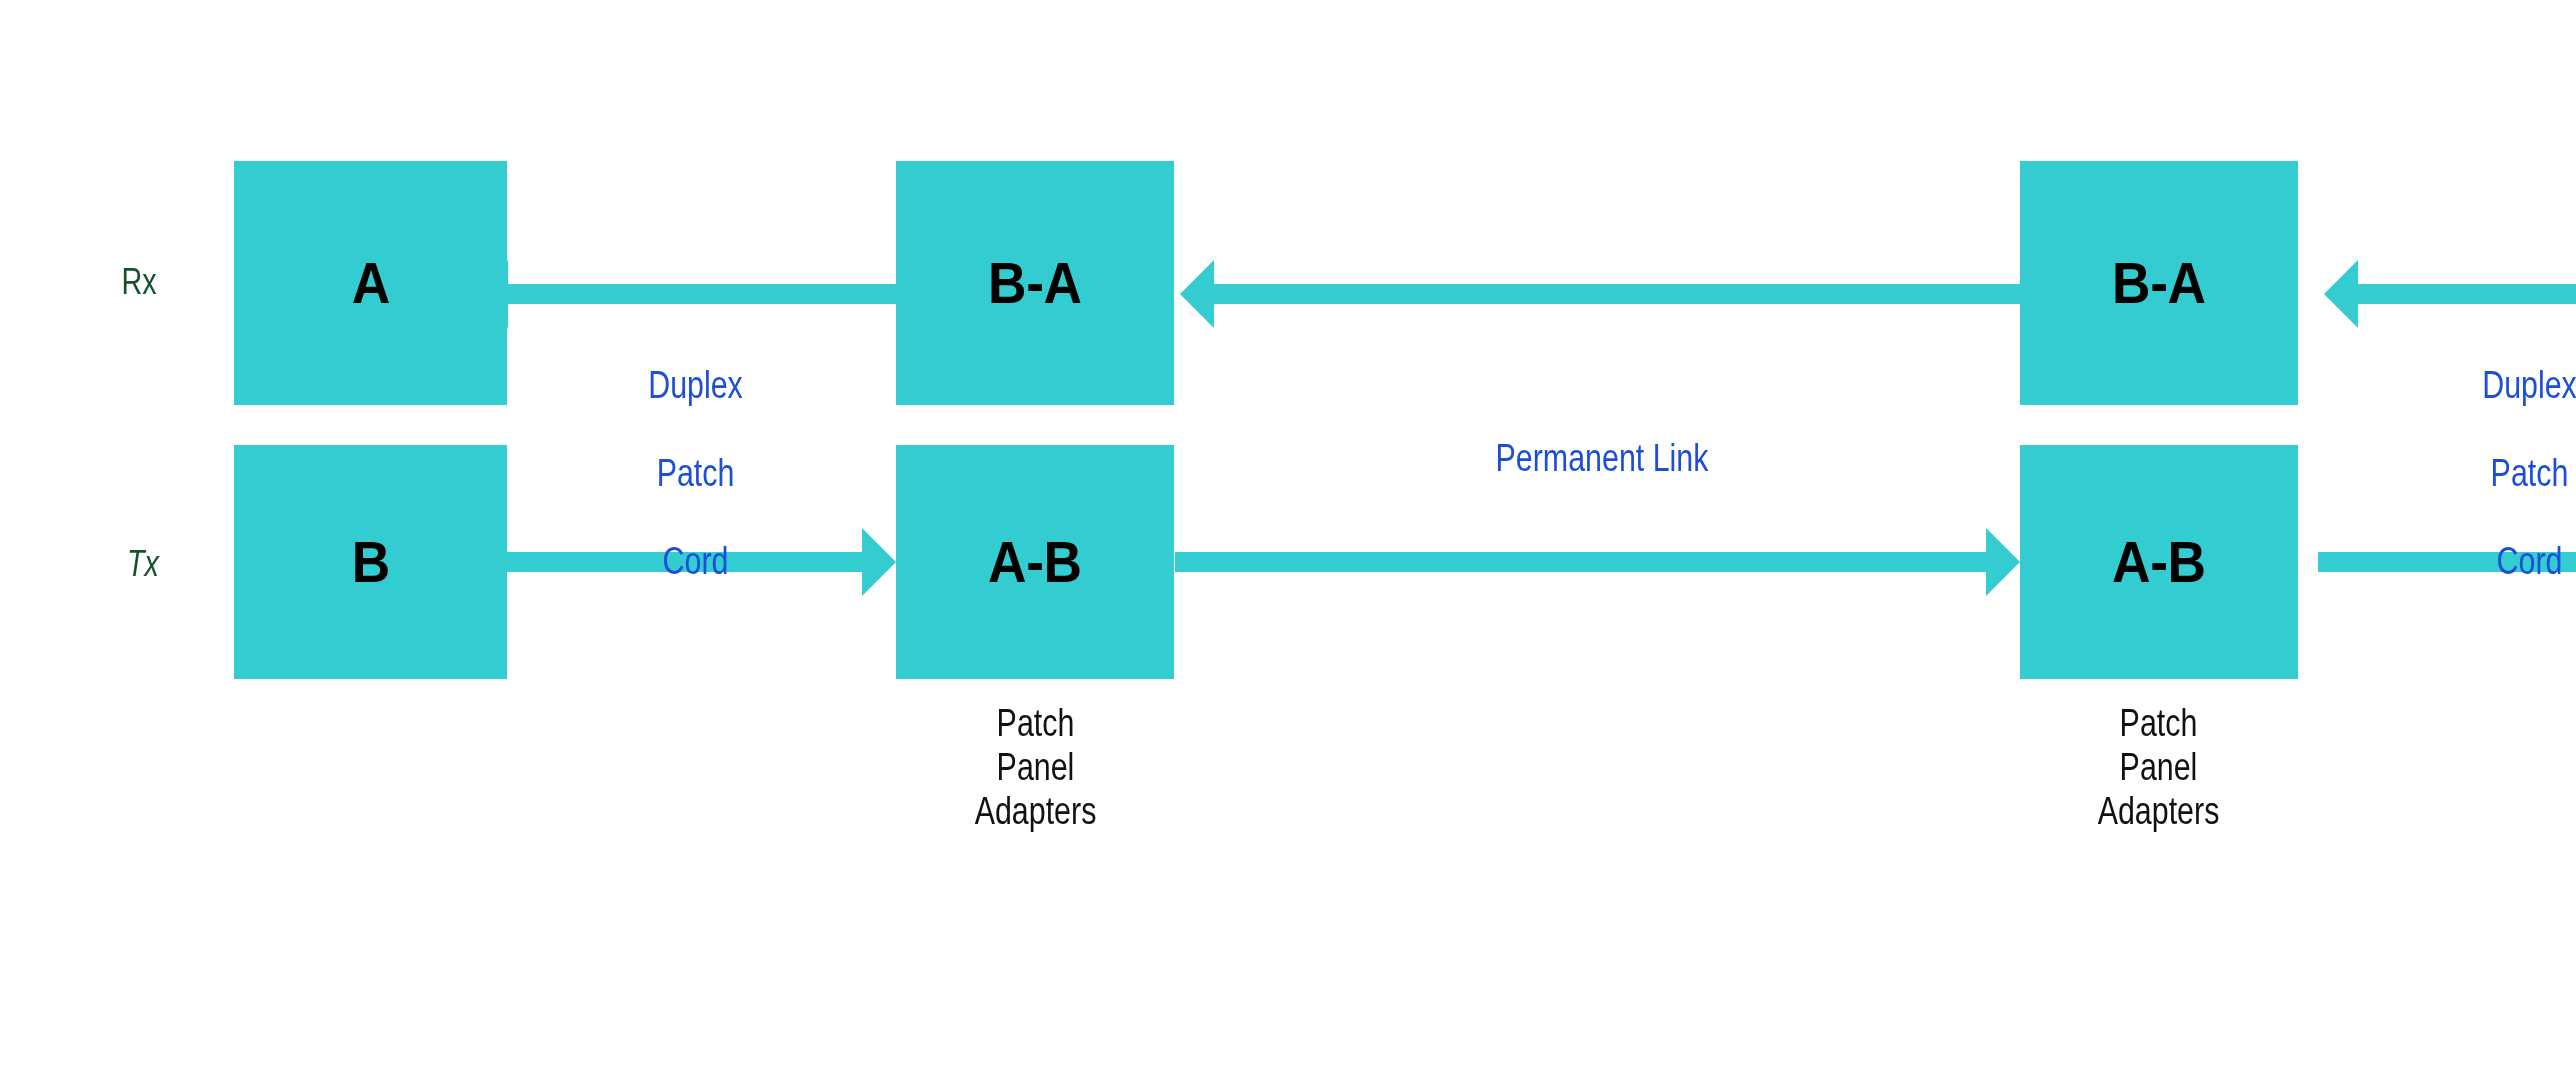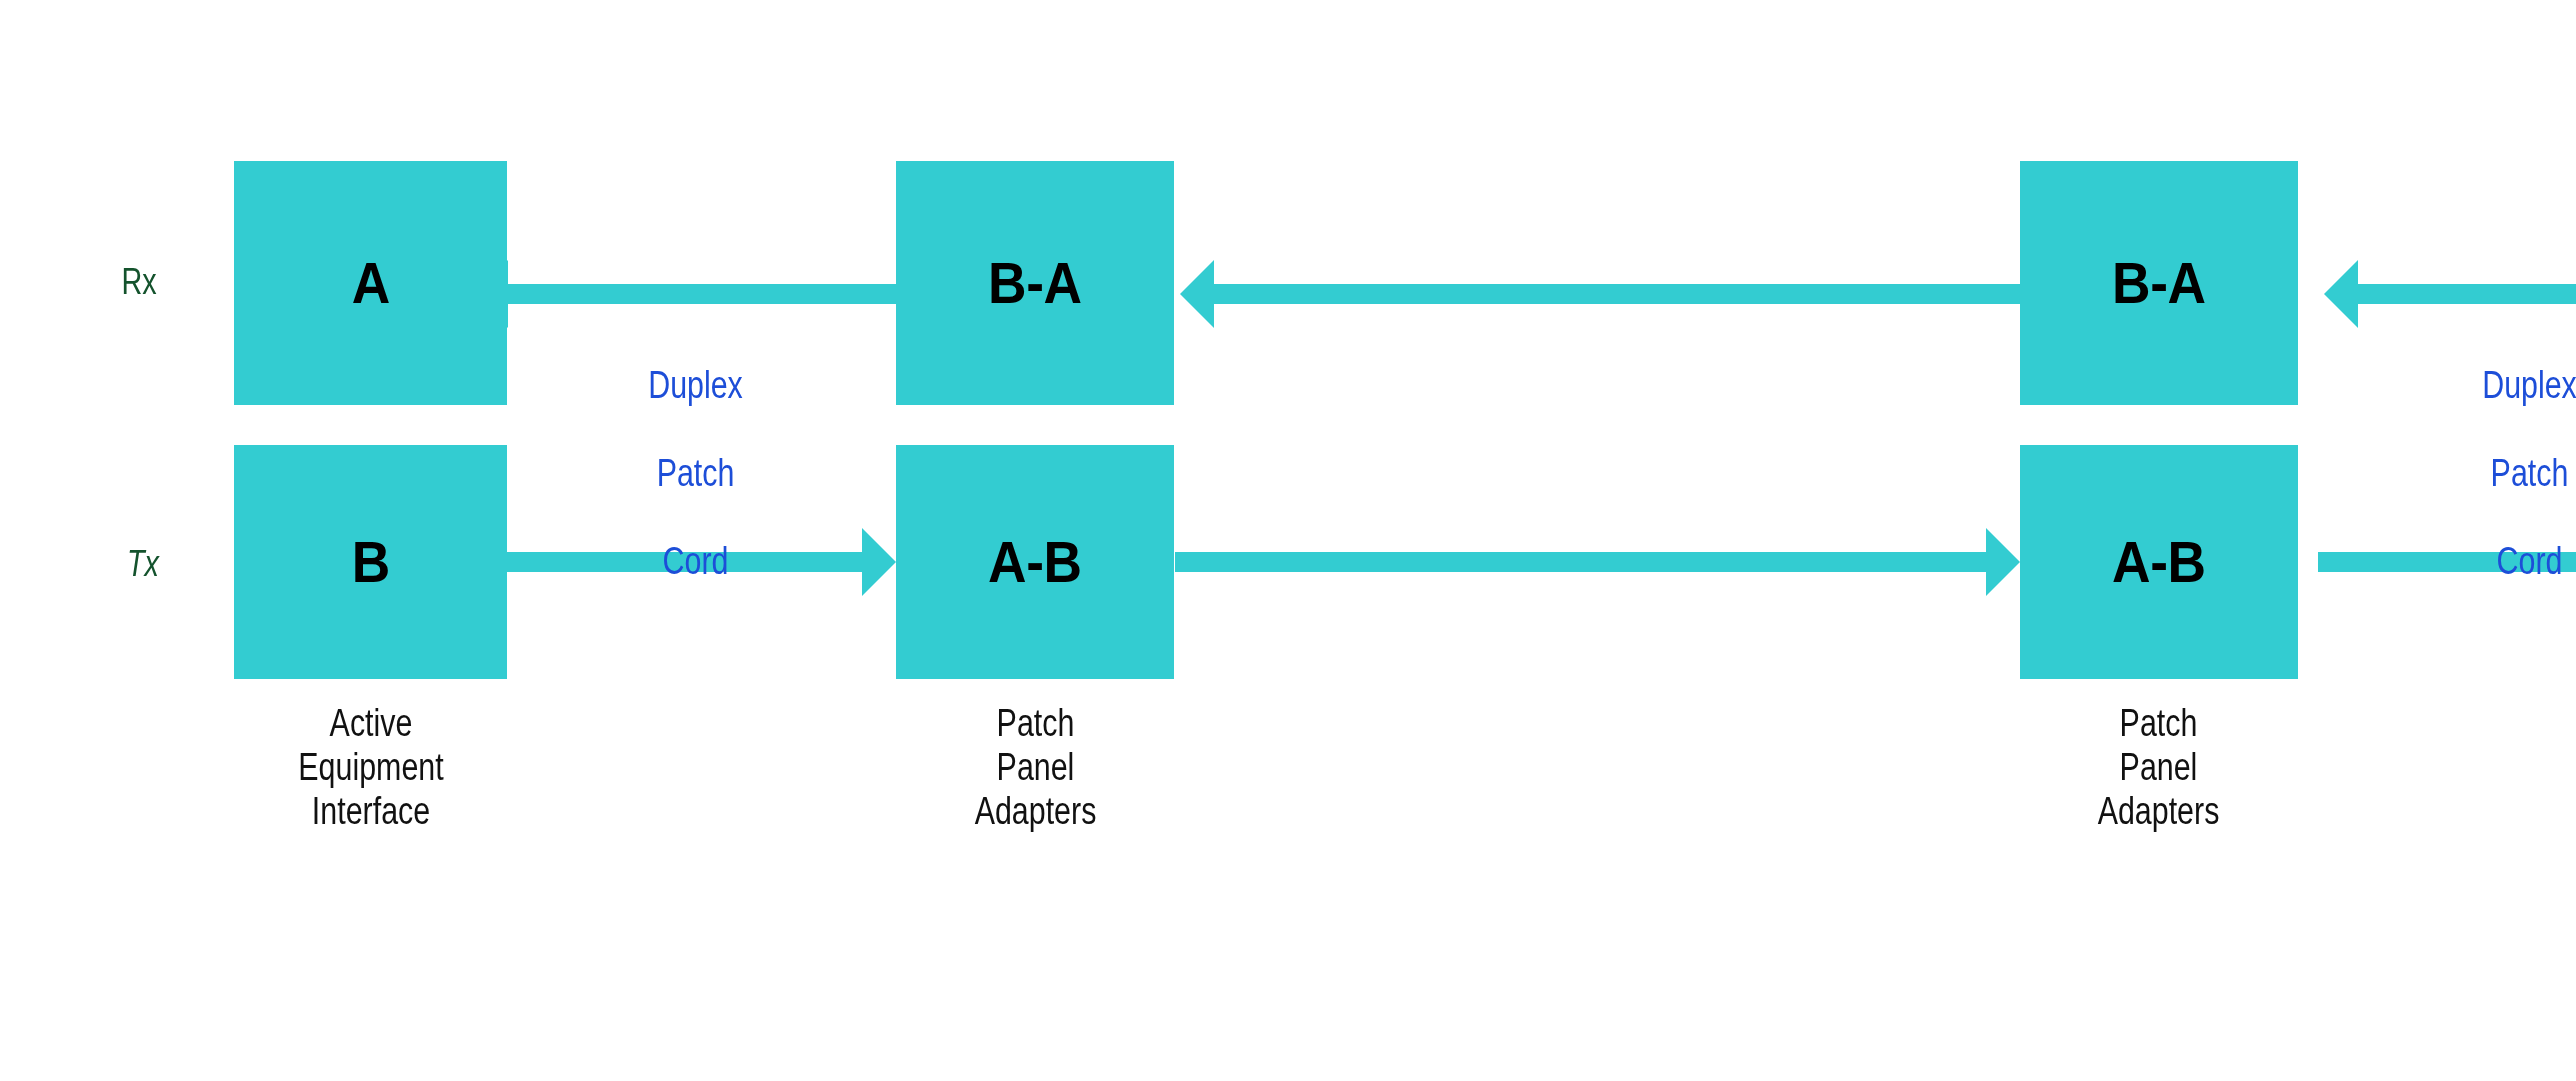--- a/index.html
+++ b/index.html
@@ -110,25 +110,20 @@
   </div>
   <div class="node" style="left:234px;top:445px;width:273px;height:234px;">
     <span>B</span>
   </div>
   <div class="side-label" style="left:72px;top:264px;width:134px;">
     <span>Rx</span>
   </div>
   <div class="side-label" style="left:76px;top:546px;width:134px;font-style:italic;">
     <span>Tx</span>
   </div>
-  <div class="caption" style="left:175px;top:701px;width:392px;">
-    <span class="ln">Active</span>
-    <span class="ln">Equipment</span>
-    <span class="ln">Interface</span>
-  </div>
 
   <div class="node" style="left:896px;top:161px;width:278px;height:244px;">
     <span>B-A</span>
   </div>
   <div class="node" style="left:896px;top:445px;width:278px;height:234px;">
     <span>A-B</span>
   </div>
   <div class="caption" style="left:855px;top:701px;width:361px;">
     <span class="ln">Patch</span>
     <span class="ln">Panel</span>
@@ -146,20 +141,23 @@
     <span class="ln">Panel</span>
     <span class="ln">Adapters</span>
   </div>
 
   <div class="txt" style="left:546px;top:319px;width:299px;">
     <span>Duplex</span>
     <span>Patch</span>
     <span>Cord</span>
   </div>
 
+  <div class="txt" style="left:1298px;top:392px;width:608px;">
+    <span>Permanent Link</span>
+  </div>
 
   <div class="txt" style="left:2380px;top:319px;width:299px;">
     <span>Duplex</span>
     <span>Patch</span>
     <span>Cord</span>
   </div>
 
 </div>
 
 

